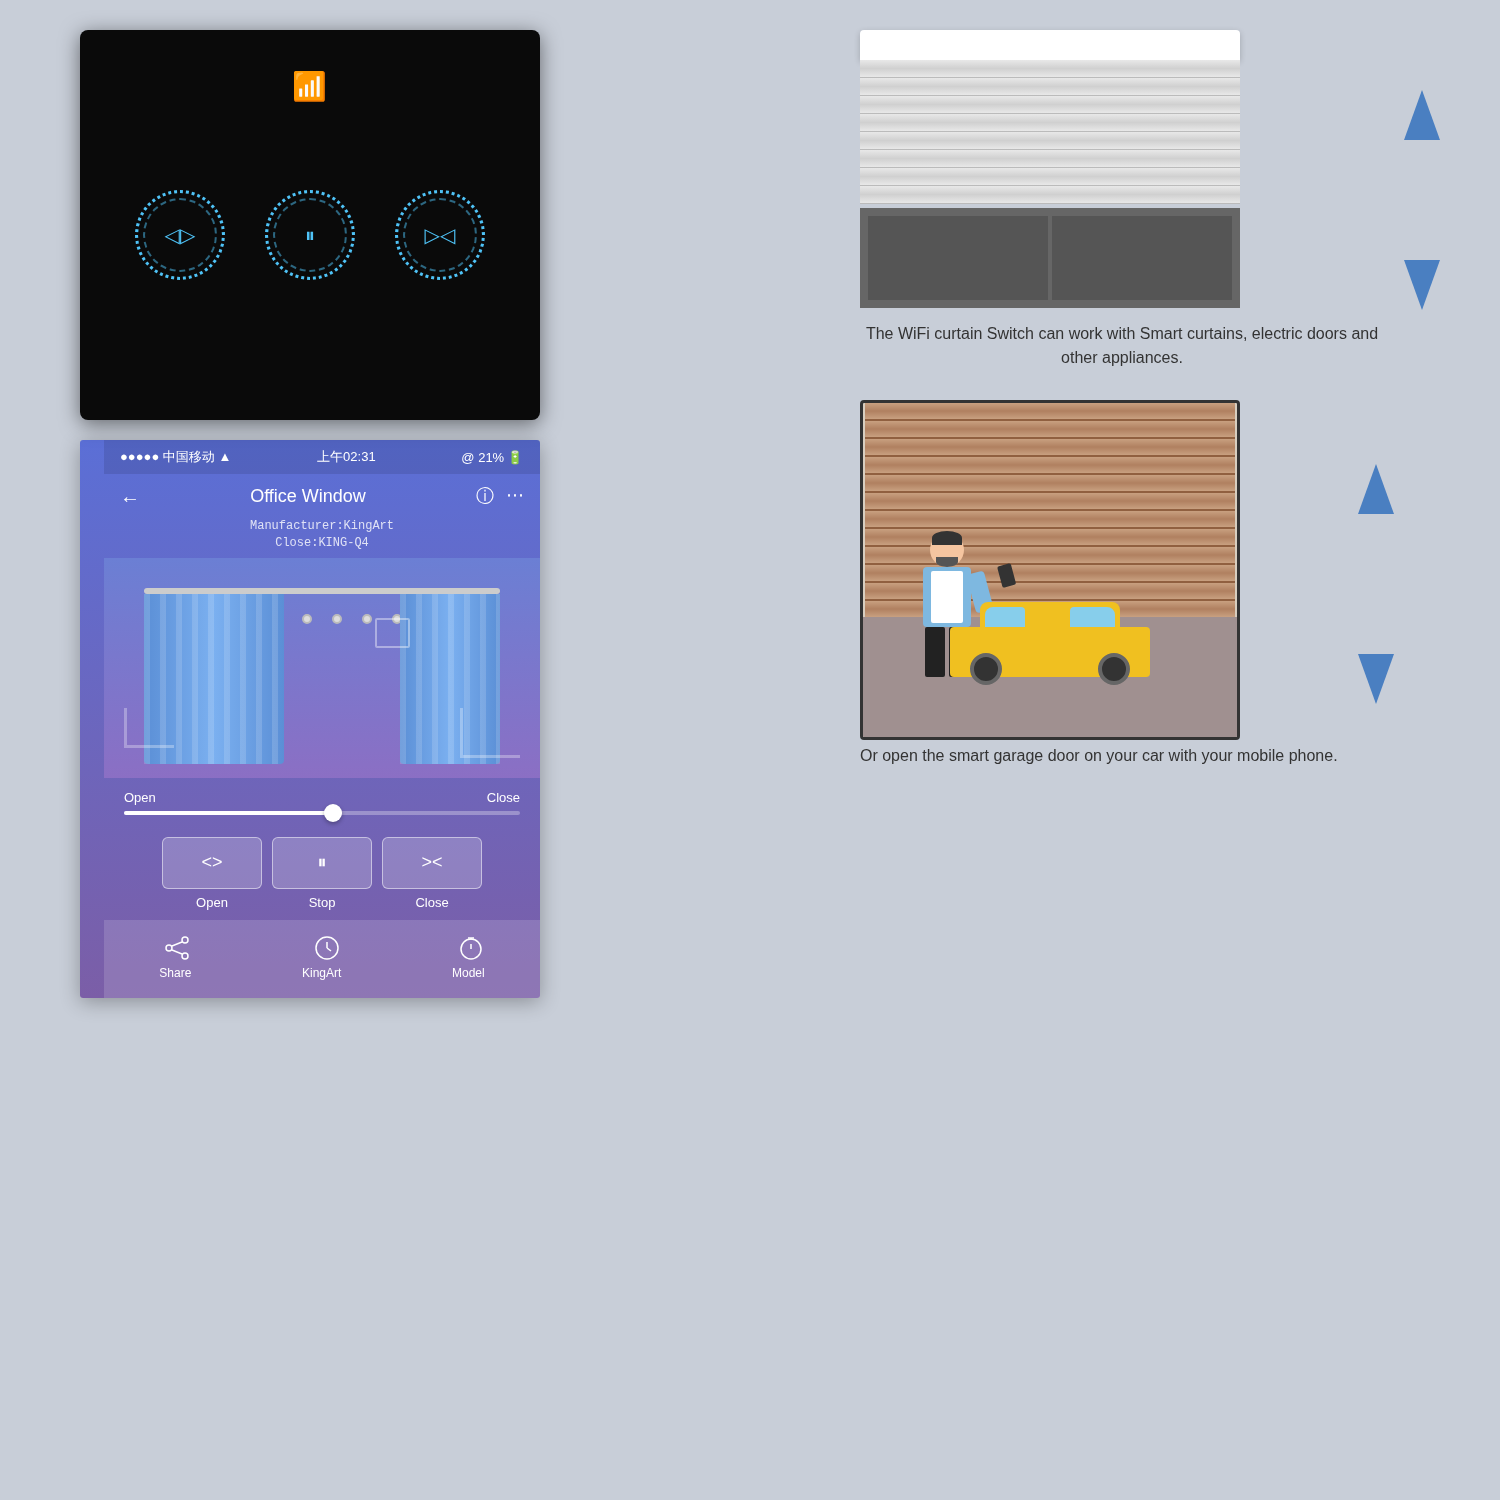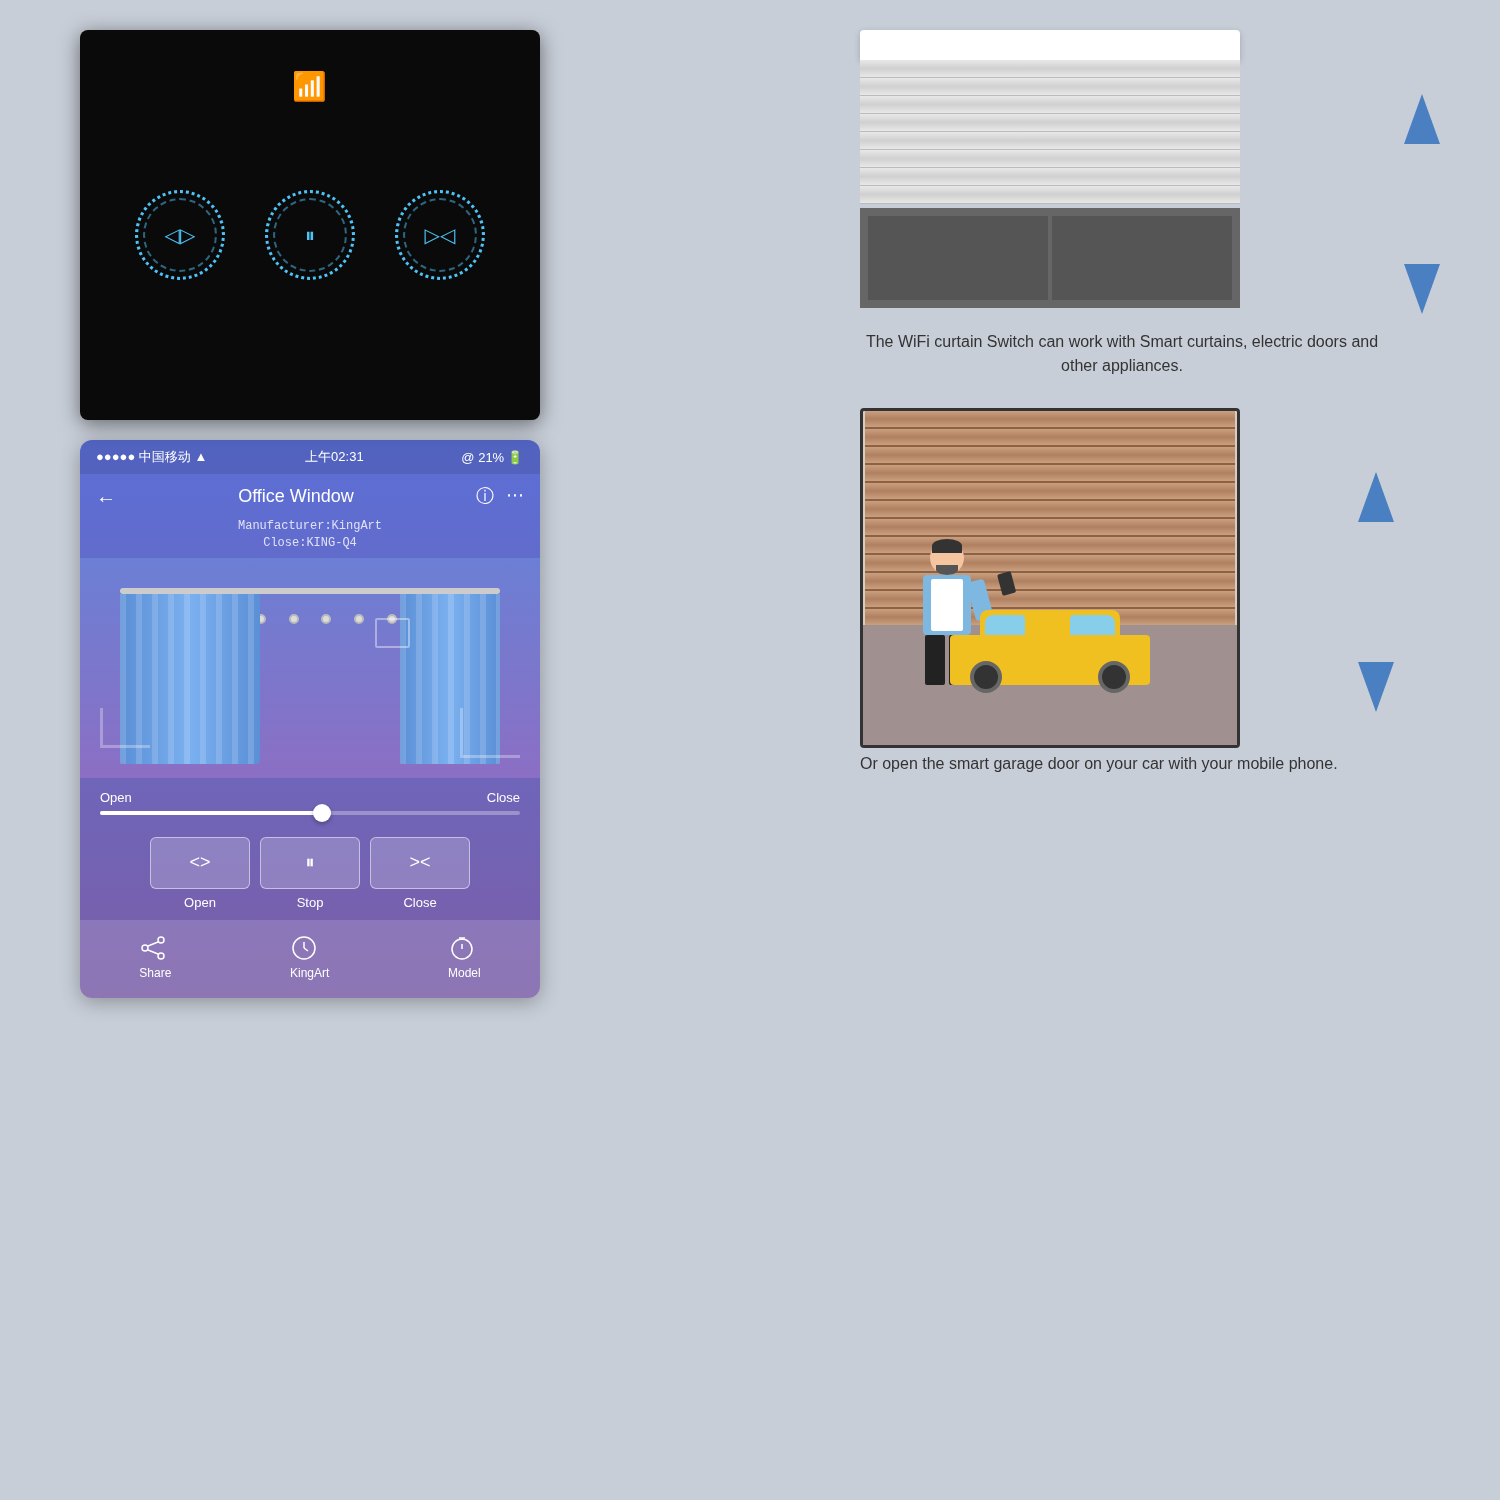--- a/index.html
+++ b/index.html
@@ -70,25 +70,26 @@
       height: 70px;
       border-radius: 50%;
       border: 2px dashed #4fc3f7;
       opacity: 0.5;
     }
 
     
     .phone-app {
       width: 460px;
       background: linear-gradient(180deg, #5b6fd6 0%, #7b5ea7 100%);
-      border-radius: 12px;
+      border-radius: 3px;
       margin-top: 20px;
       overflow: hidden;
       box-shadow: 0 4px 20px rgba(0,0,0,0.3);
       padding-bottom: 0;
+      padding-left: 24px;
     }
 
     .phone-status-bar {
       background: rgba(0,0,0,0.1);
       display: flex;
       justify-content: space-between;
       align-items: center;
       padding: 8px 16px;
       font-size: 13px;
       color: white;
@@ -272,21 +273,21 @@
       background: rgba(255,255,255,0.15);
       display: flex;
       justify-content: space-around;
       padding: 14px 0 18px;
       color: white;
     }
 
     .bottom-nav-item {
       display: flex;
       flex-direction: column;
-      align-items: flex-start;
+      align-items: flex-end;
       gap: 4px;
       font-size: 12px;
       color: white;
     }
 
     
     .right-col {
       position: absolute;
       right: 60px;
       top: 30px;
@@ -744,21 +745,21 @@
         <span>Model</span>
       </div>
     </div>
 
   </div>
 </div>
 
 <div class="right-col">
 
   <div class="shutter-section">
-    <div style="display:flex; flex-direction:column; gap:12px;">
+    <div style="display:flex; flex-direction:column; gap:4px;">
       <div class="shutter-container">
         <div class="shutter-header"></div>
         <div class="shutter-slats">
           <div class="shutter-slat"></div>
           <div class="shutter-slat"></div>
           <div class="shutter-slat"></div>
           <div class="shutter-slat"></div>
           <div class="shutter-slat"></div>
           <div class="shutter-slat"></div>
           <div class="shutter-slat"></div>

